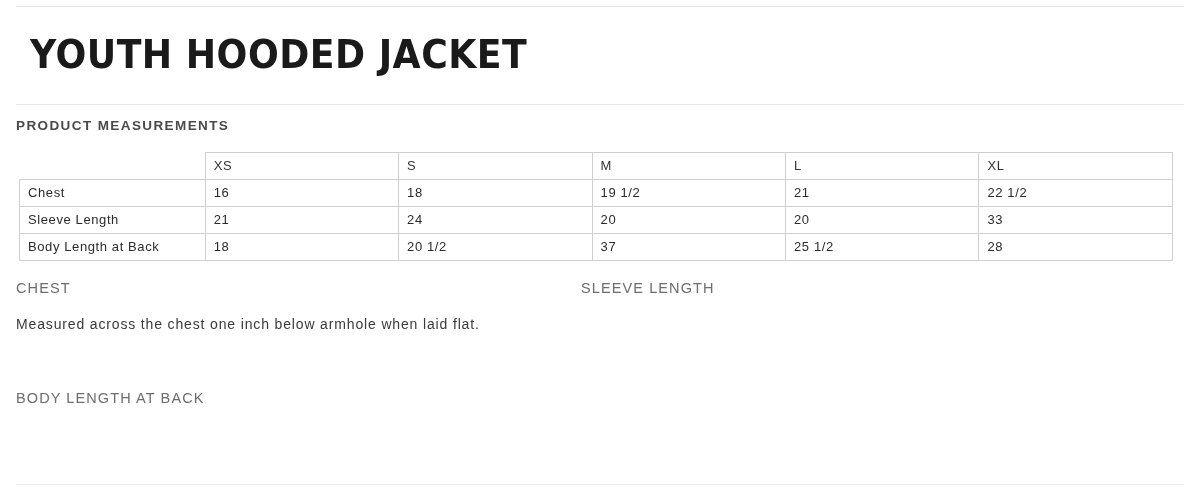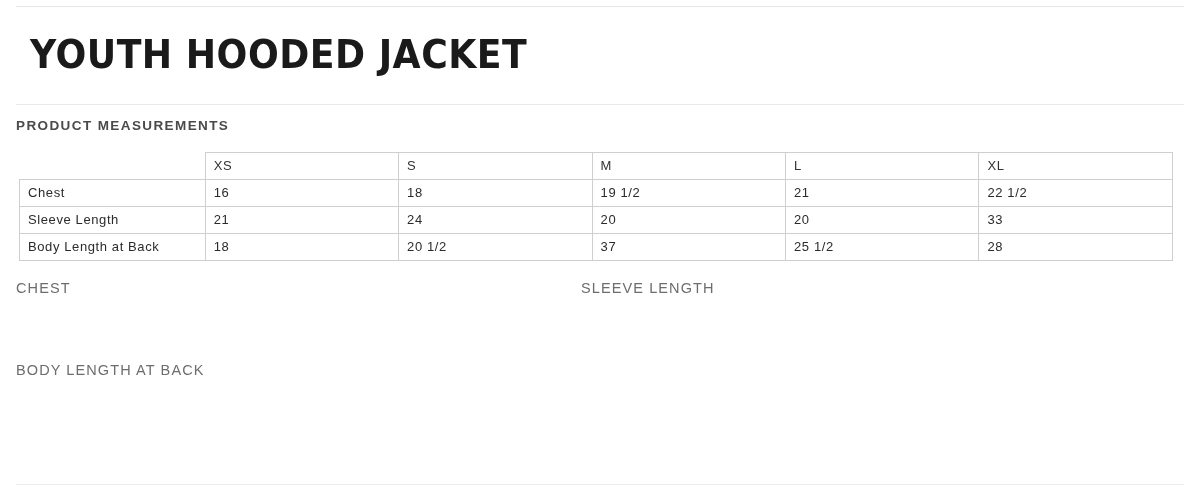--- a/index.html
+++ b/index.html
@@ -184,20 +184,21 @@
         <td class="sizecell">25 1/2</td>
         <td class="sizecell">28</td>
       </tr>
     </tbody>
   </table>
 
   <div class="notes">
     <div class="notes-row">
       <div class="note-col">
         <div class="note-heading">CHEST</div>
+        <div class="note-body">Measured across the chest one inch below armhole when laid flat.</div>
       </div>
       <div class="note-col">
         <div class="note-heading">SLEEVE LENGTH</div>
       </div>
     </div>
     <div class="notes-row second">
       <div class="note-col">
         <div class="note-heading">BODY LENGTH AT BACK</div>
       </div>
       <div class="note-col"></div>

